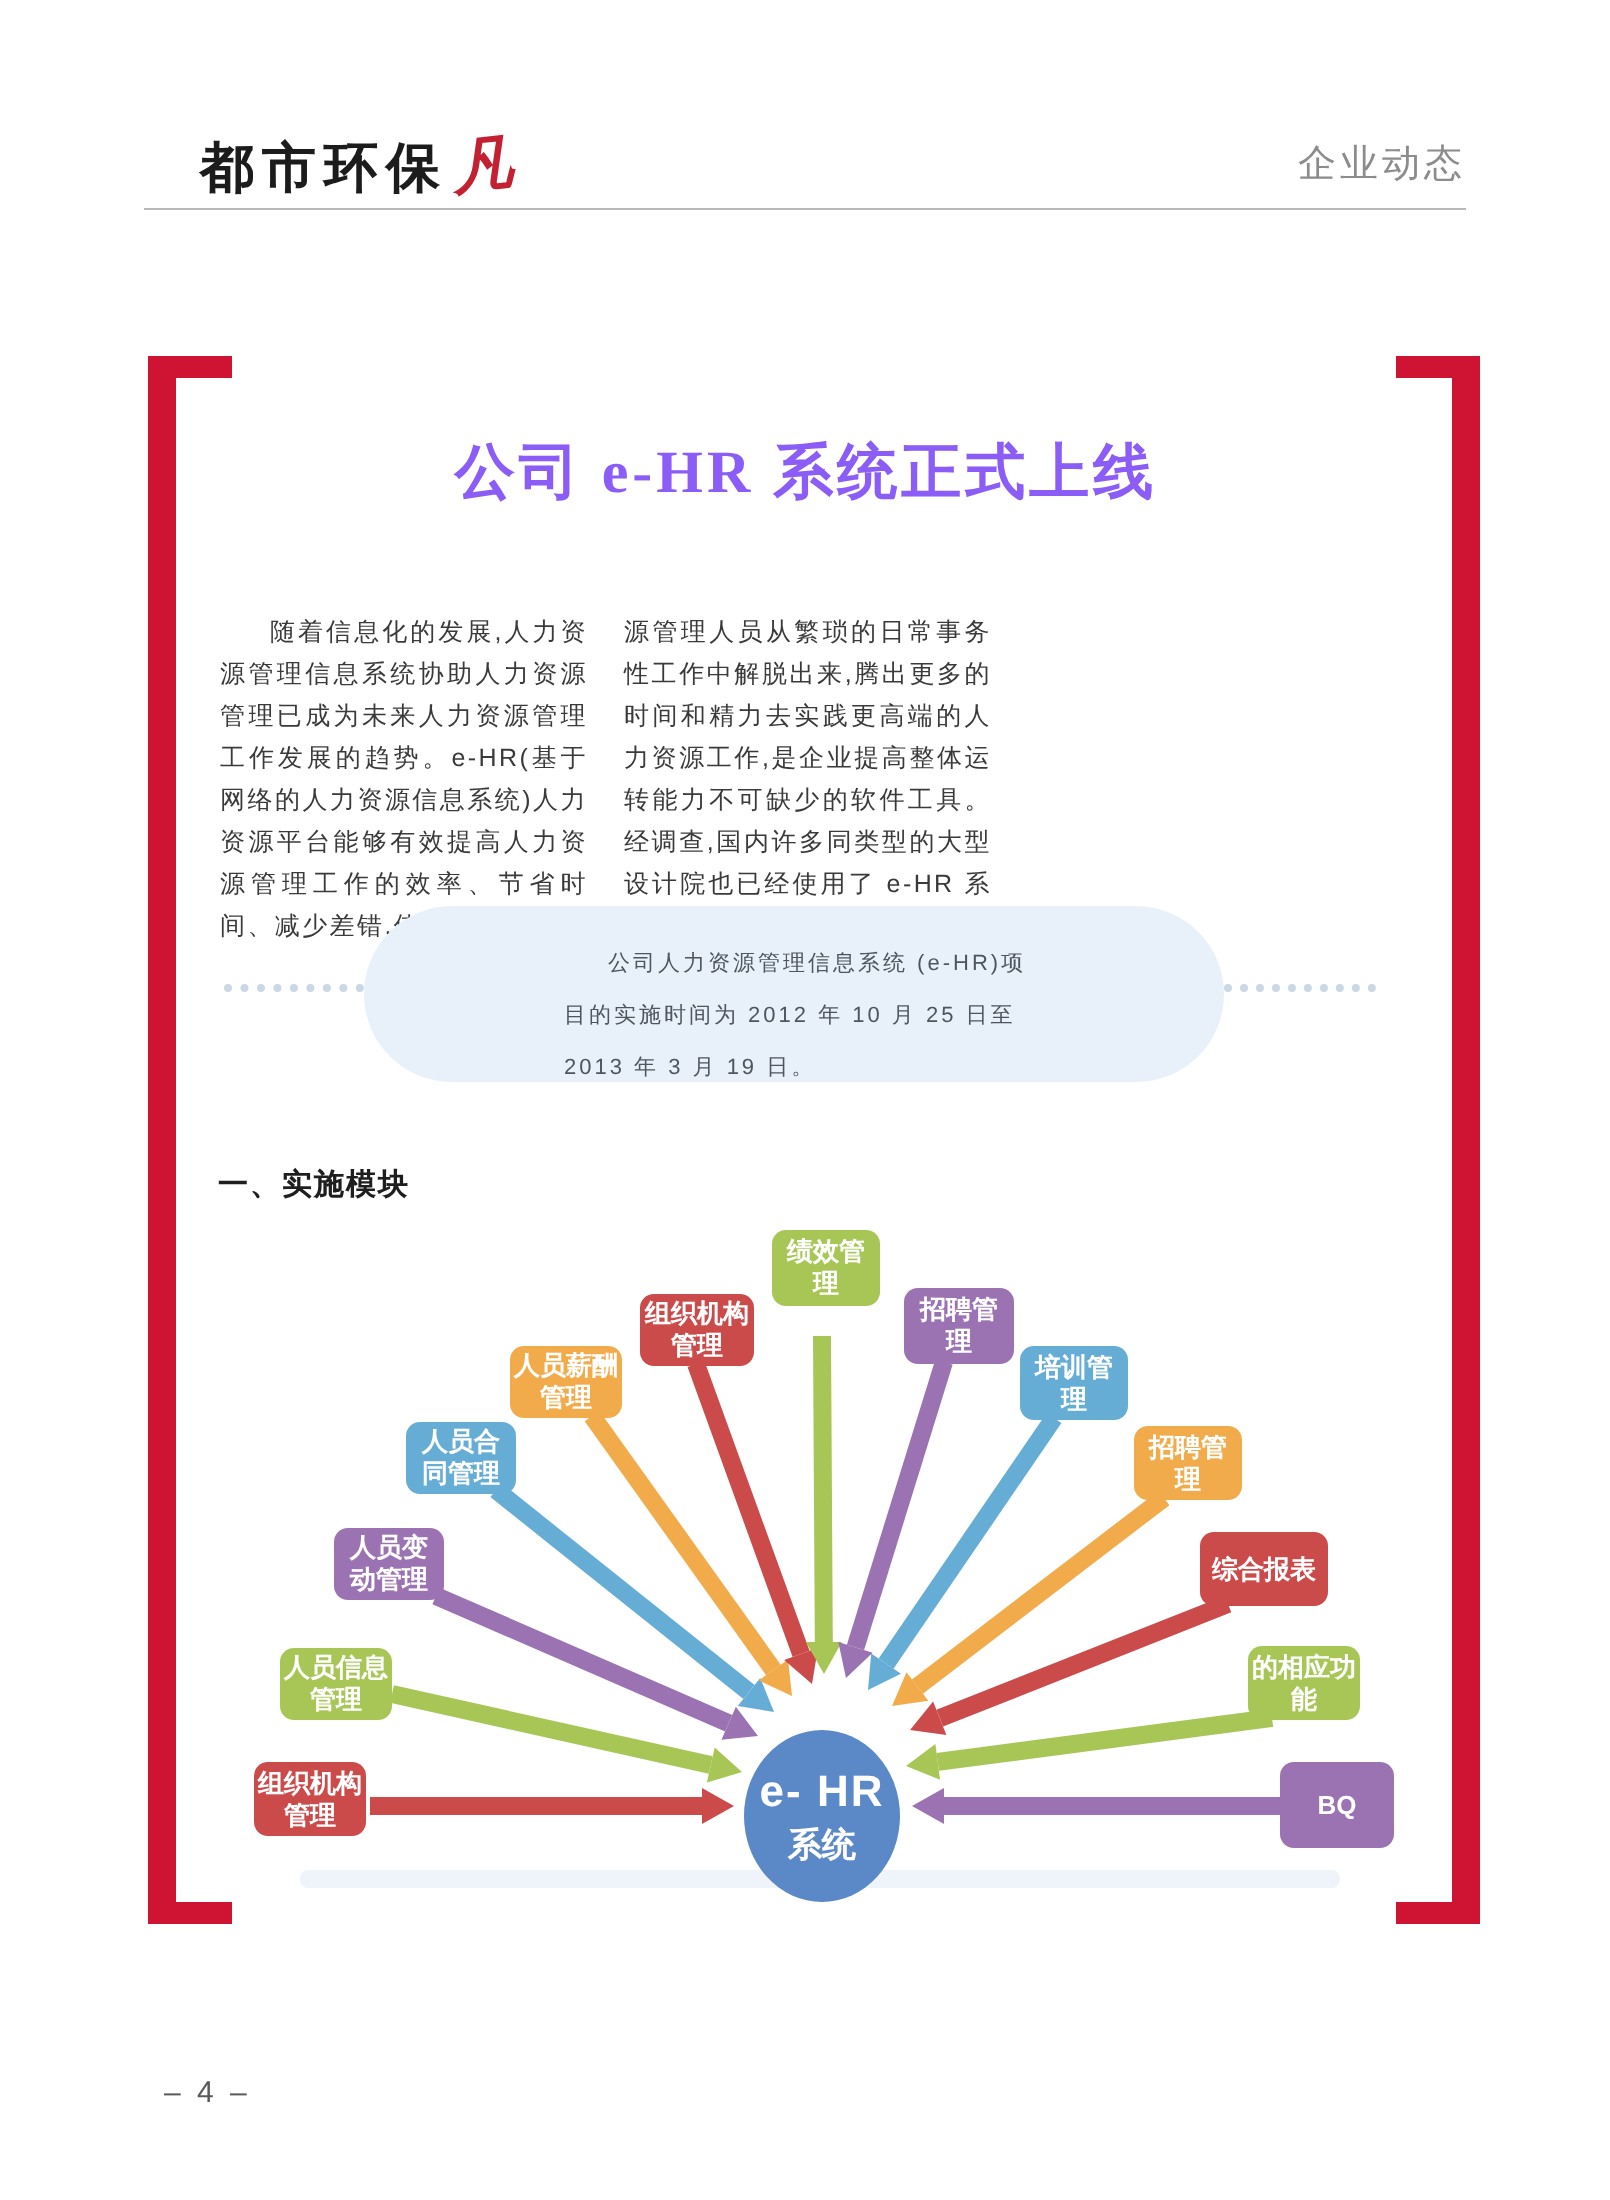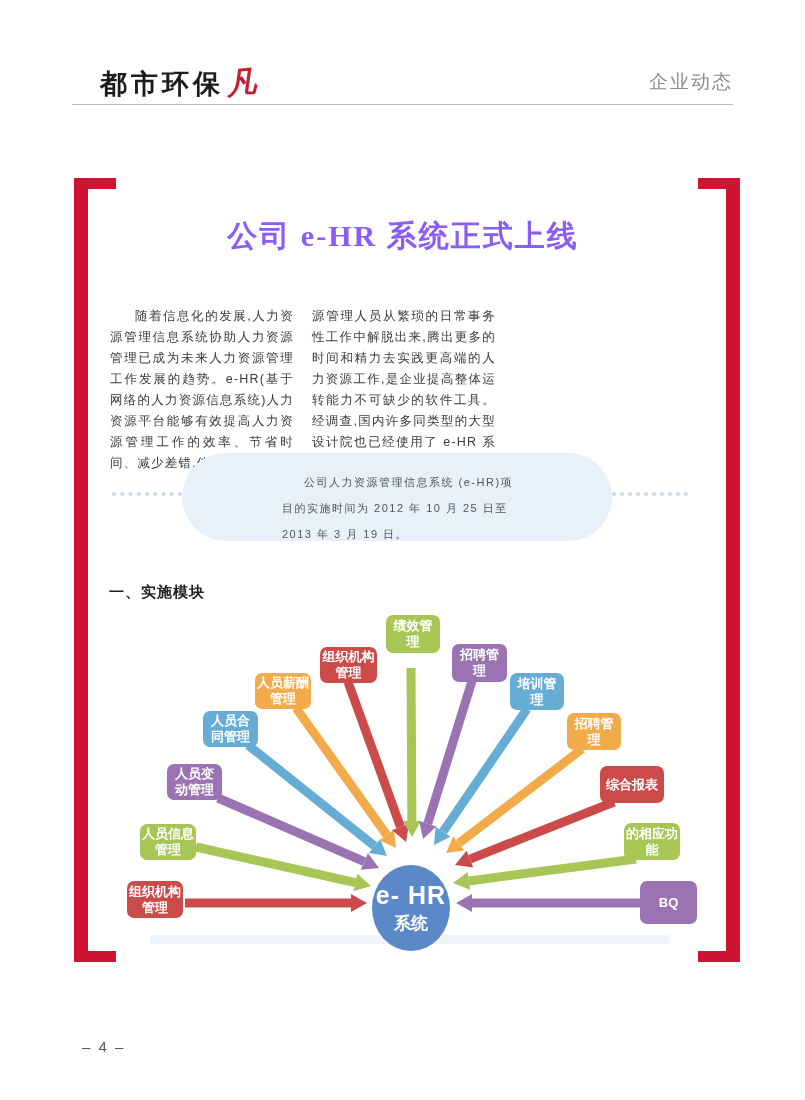--- a/index.html
+++ b/index.html
@@ -49,21 +49,21 @@
                    color:#1e1e1e;letter-spacing:1px;}
 
   
   #diagram{position:absolute;left:100px;top:615px;width:610px;height:345px;}
   #diagram svg{position:absolute;left:0;top:0;}
   .module{position:absolute;border-radius:7px;color:#fff;font-weight:bold;font-size:13px;
           line-height:16px;display:flex;align-items:center;justify-content:center;
           text-align:center;padding:1px 2px;box-sizing:border-box;}
   .center-node{position:absolute;border-radius:50%;display:flex;flex-direction:column;
           align-items:center;justify-content:center;color:#fff;font-weight:bold;}
-  .center-node .cn1{font-size:25px;letter-spacing:1px;}
+  .center-node .cn1{font-size:22px;letter-spacing:1px;}
   .center-node .cn2{font-size:17px;margin-top:2px;}
   .diagram-base{position:absolute;left:50px;top:320px;width:520px;height:9px;
           background:#eef4fa;border-radius:4px;}
 
   
   .page-number{position:absolute;left:82px;top:1038px;font-size:15px;color:#5a5a5a;
                letter-spacing:2px;}
 </style>
 </head>
 <body>

